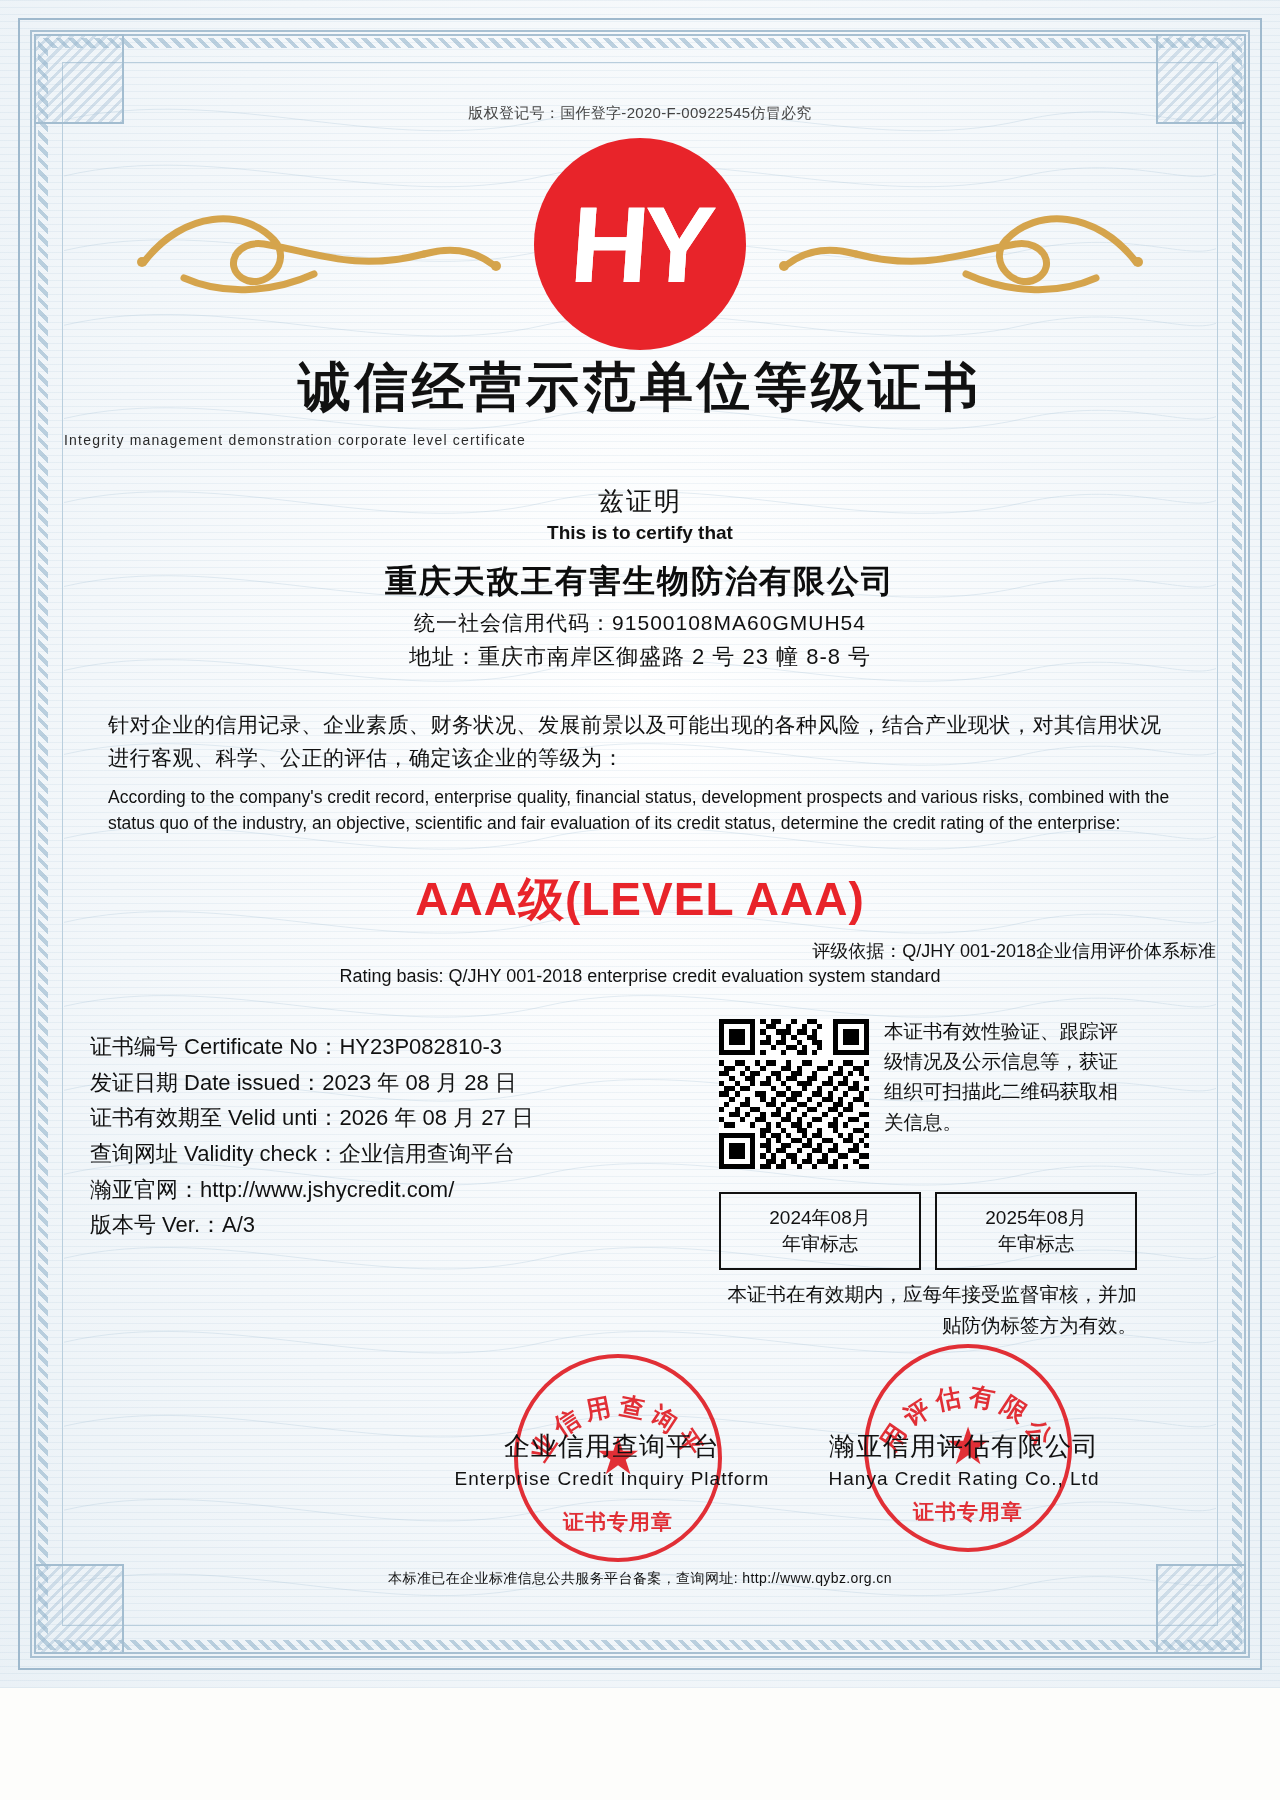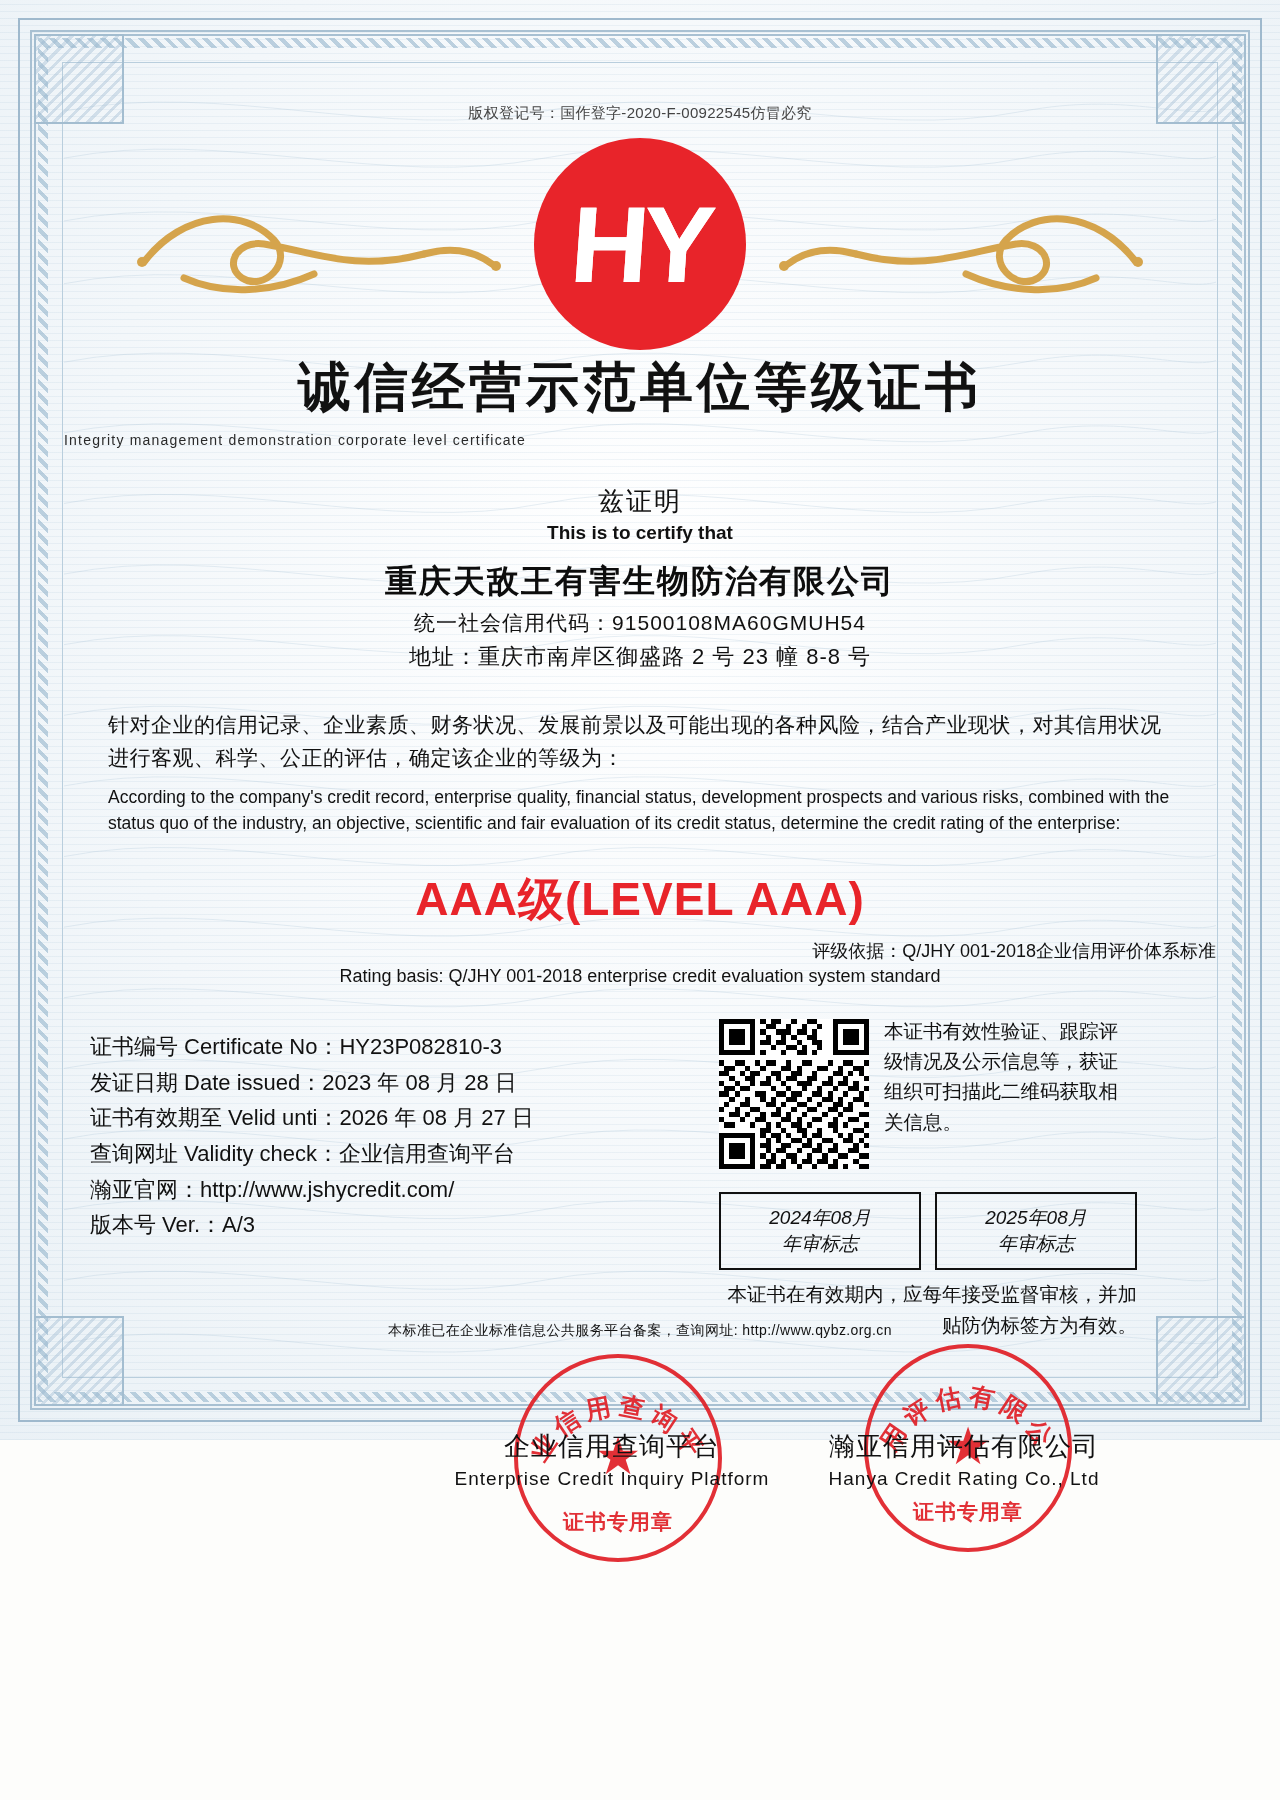--- a/index.html
+++ b/index.html
@@ -4,21 +4,21 @@
 <style>
   html,body{margin:0;padding:0;}
   body{
     width:1280px;height:1800px;
     background:#fdfdfb;
     font-family:"Liberation Sans", sans-serif;
     overflow:hidden;
   }
   .page{
     position:relative;
-    width:1280px;height:1440px;
+    width:1280px;height:1688px;
     box-sizing:border-box;
     background:
       repeating-linear-gradient(0deg, rgba(120,160,190,0.10) 0px, rgba(120,160,190,0.10) 1px, rgba(255,255,255,0) 1px, rgba(255,255,255,0) 7px),
       radial-gradient(ellipse at 50% 40%, #ffffff 0%, #f3f7fa 60%, #eaf1f6 100%);
   }
   
   .border-outer{
     position:absolute;left:18px;top:18px;right:18px;bottom:18px;
     border:2px solid #9fb9cd;
   }
@@ -150,21 +150,21 @@
 
   
   .qr-block{position:absolute;top:955px;left:655px;width:150px;height:150px;}
   .qr-block svg{display:block;width:150px;height:150px;}
   .qr-note{
     position:absolute;top:952px;left:820px;width:250px;
     font-size:19.5px;line-height:1.55;color:#111;
   }
   .stamp-boxes{
     position:absolute;top:1128px;left:655px;width:418px;
-    display:flex;gap:16px;font-style:italic;
+    display:flex;gap:16px;
   }
   .stamp-box{
     width:208px;height:74px;border:2px solid #111;
     display:flex;flex-direction:column;align-items:center;justify-content:center;
     font-size:19px;color:#111;line-height:1.35;
   }
   .stamp-box + .stamp-box{margin-left:-2px;}
   .annual-note{
     position:absolute;top:1215px;left:655px;width:418px;
     text-align:right;font-size:19.5px;line-height:1.6;color:#111;

